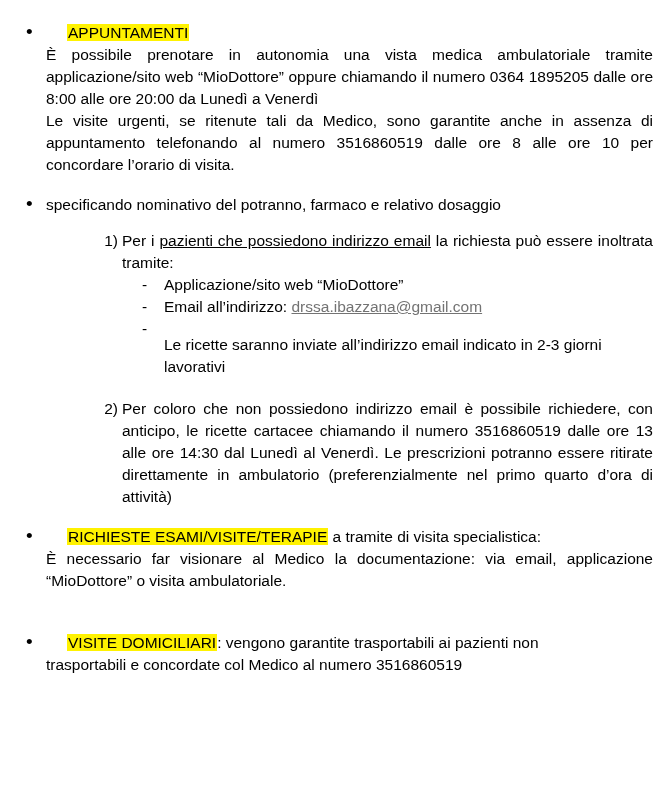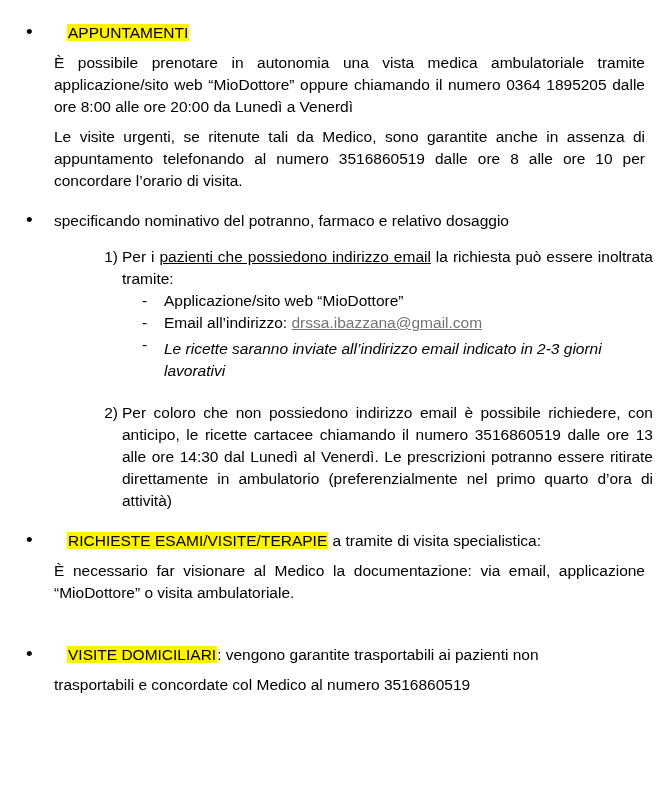--- a/index.html
+++ b/index.html
@@ -37,21 +37,21 @@
     left: 8px;
     top: -2px;
     font-size: 19px;
     line-height: 1.3;
   }
   .hl {
     background: #fff200;
     padding: 0 1px;
   }
   p.para {
-    margin: 8px;
+    margin: 0;
     text-align: justify;
     text-justify: inter-word;
   }
   .heading-line {
     margin: 0;
     padding-left: 21px;
   }
   ol.numlist {
     list-style: none;
     margin: 14px 0 0 0;
@@ -87,22 +87,21 @@
   }
   .underline {
     text-decoration: underline;
   }
   a.maillink {
     color: #737373;
     text-decoration: underline;
   }
   .tail-text {
     display: block;
-    margin-top: 4px;
-    font-style: italic;
+    margin-top: 16px;
   }
   .spacer-big {
     height: 22px;
   }
 </style>
 </head>
 <body>
 
 <div class="page">
   <ul class="bullets">

